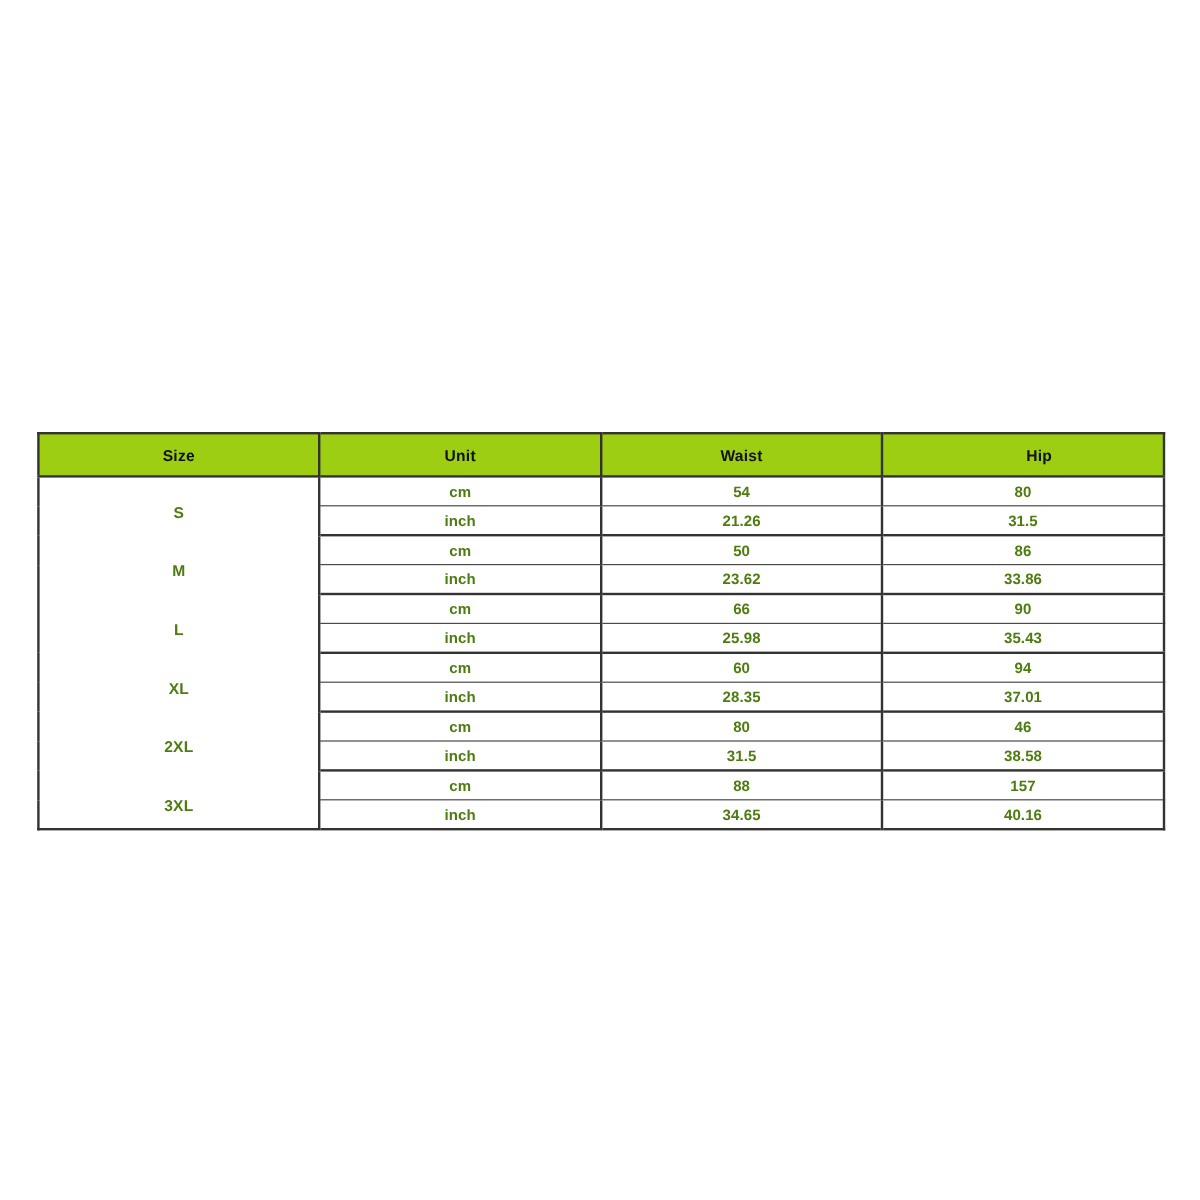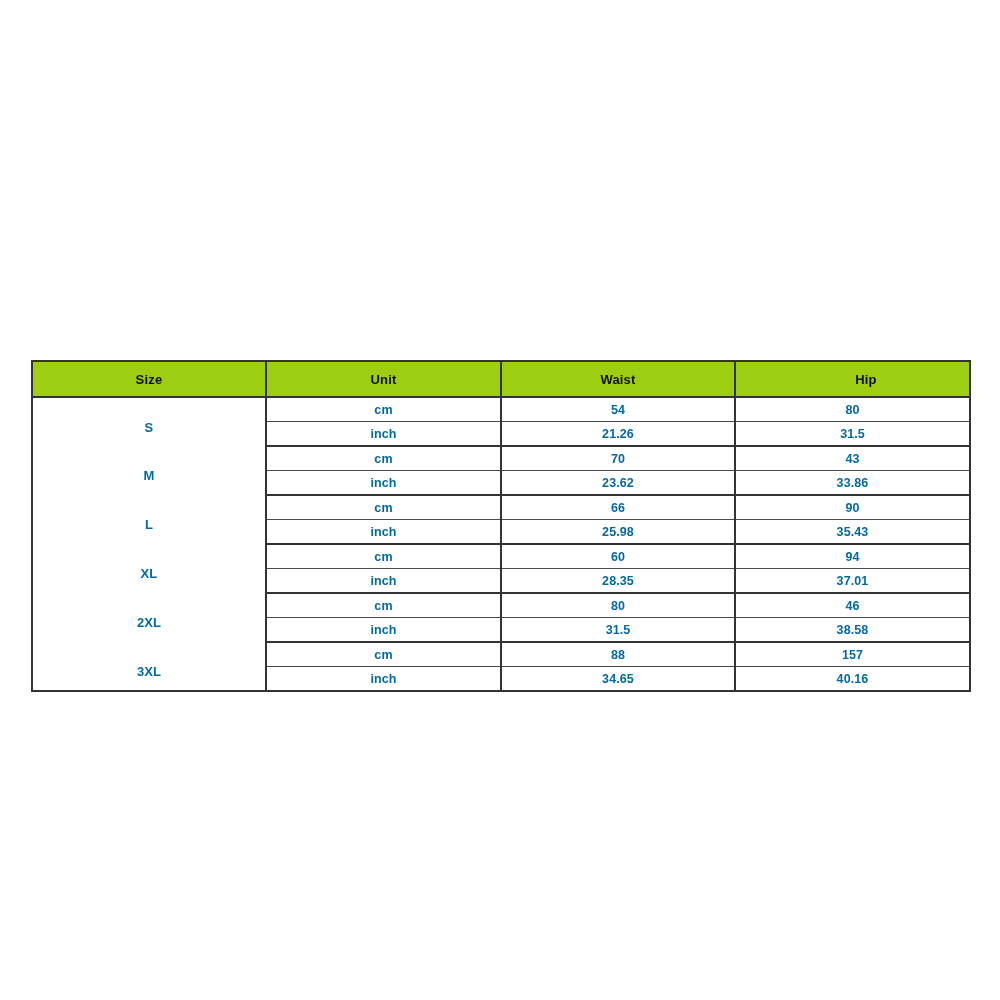--- a/index.html
+++ b/index.html
@@ -49,21 +49,21 @@
     padding: 0;
     letter-spacing: 0.2px;
   }
   thead th:last-child { border-right: none; padding-left: 27px; }
 
   
   tbody td {
     height: 23px;
     font-size: 12.5px;
     font-weight: bold;
-    color: #0369a1;
+    color: #4d7c0f;
     text-align: center;
     vertical-align: middle;
     padding: 0;
     background: #ffffff;
     border-right: 2px solid #333333;
     letter-spacing: 0.1px;
   }
   tbody td:last-child { border-right: none; }
 
   
@@ -117,22 +117,22 @@
       </tr>
       <tr class="row-inch group-end">
         <td class="unit-cell">inch</td>
         <td class="val-cell">21.26</td>
         <td class="val-cell">31.5</td>
       </tr>
 
       <tr class="row-cm">
         <td class="size-cell" rowspan="2">M</td>
         <td class="unit-cell">cm</td>
-        <td class="val-cell">70</td>
-        <td class="val-cell">43</td>
+        <td class="val-cell">50</td>
+        <td class="val-cell">86</td>
       </tr>
       <tr class="row-inch group-end">
         <td class="unit-cell">inch</td>
         <td class="val-cell">23.62</td>
         <td class="val-cell">33.86</td>
       </tr>
 
       <tr class="row-cm">
         <td class="size-cell" rowspan="2">L</td>
         <td class="unit-cell">cm</td>

